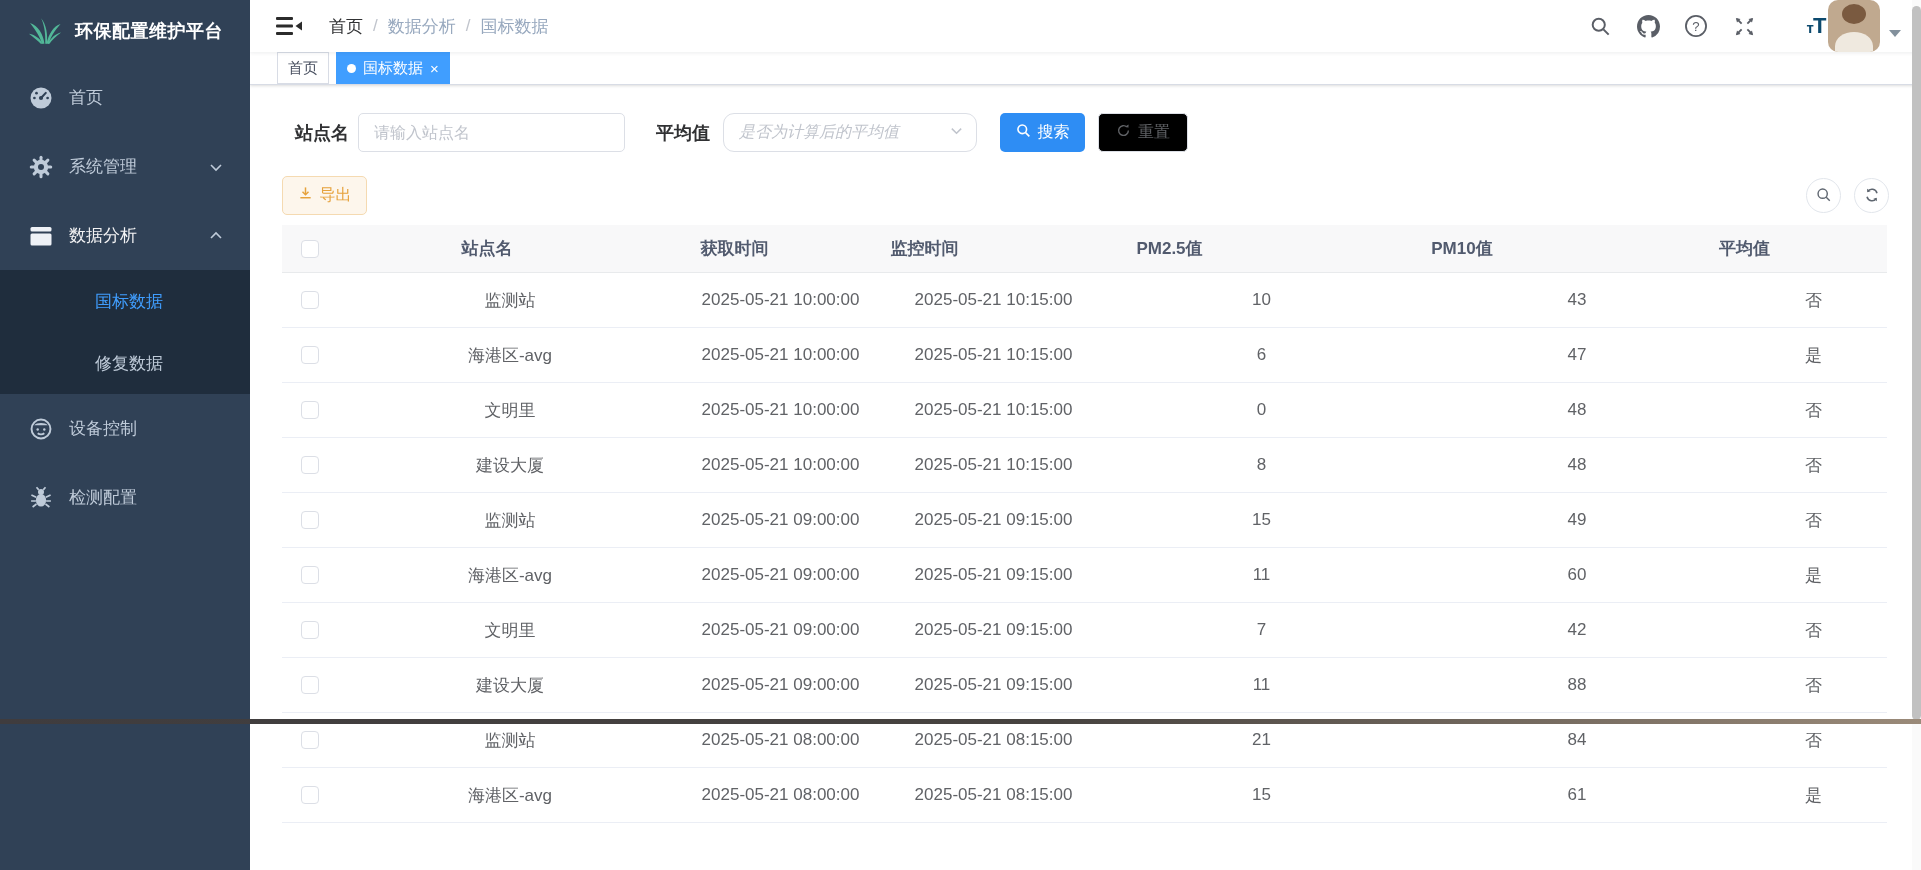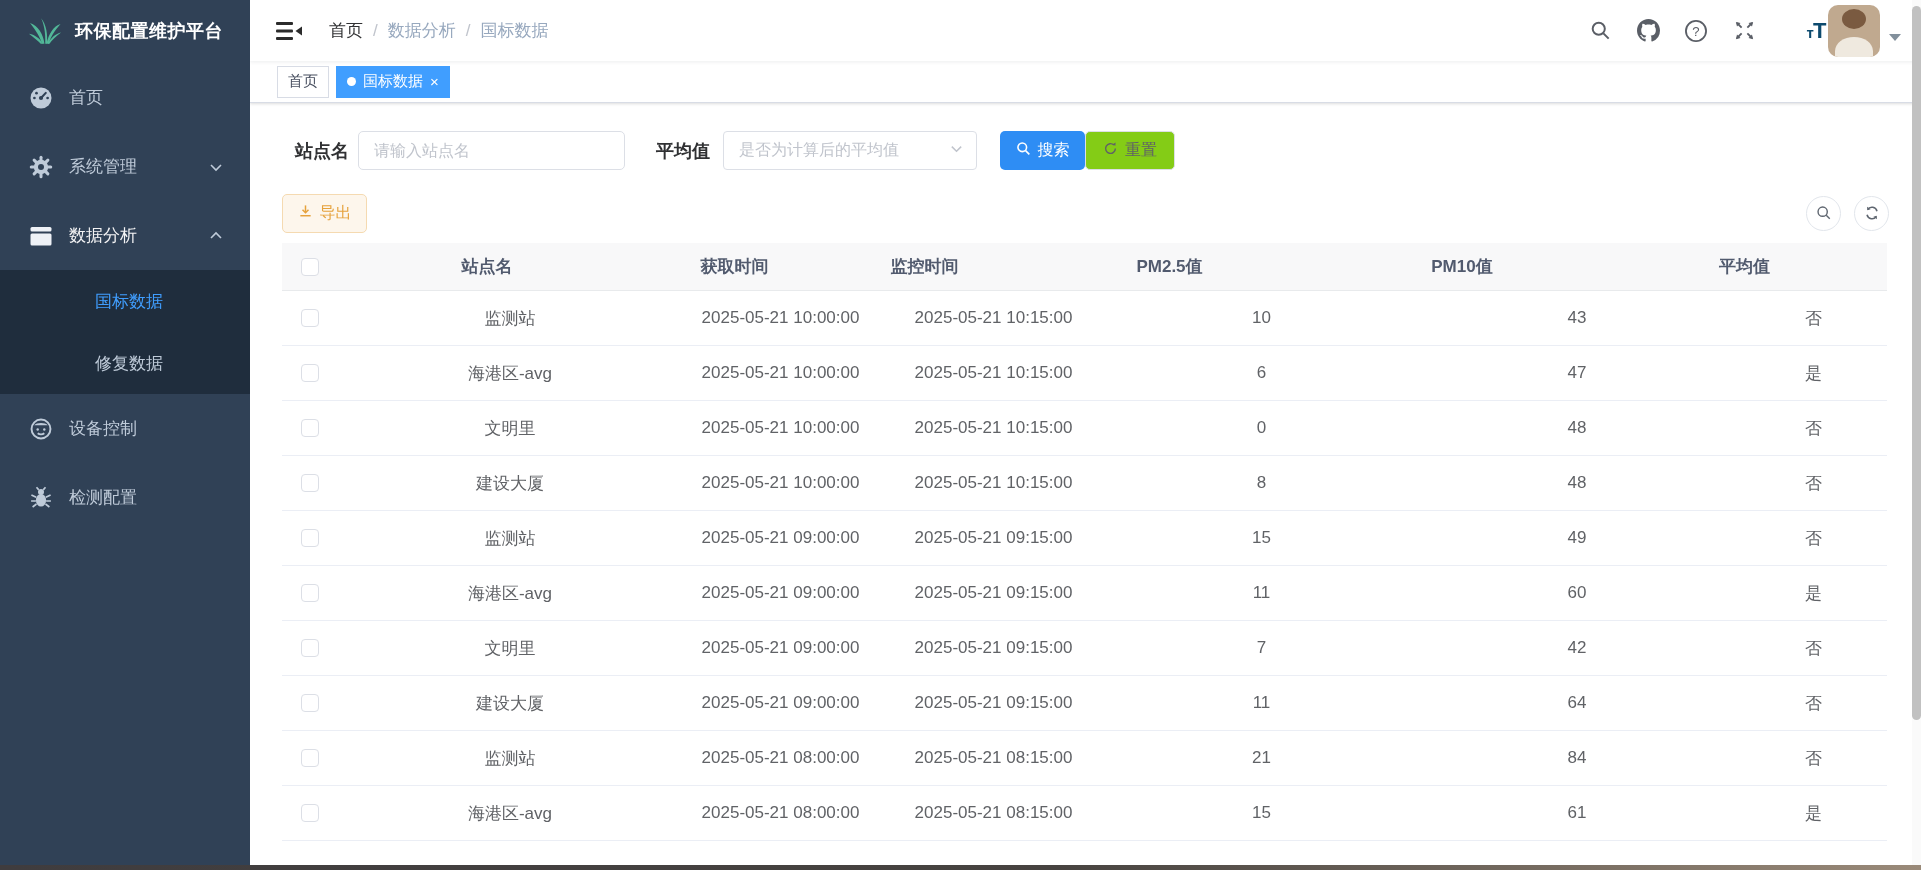--- a/index.html
+++ b/index.html
@@ -1,18 +1,18 @@
 <!DOCTYPE html>
 <html><head>
 <meta charset="utf-8">
 <style>
   * { margin:0; padding:0; box-sizing:border-box; }
   html,body { width:1921px; height:870px; overflow:hidden; }
   body { font-family:"Liberation Sans","DejaVu Sans",sans-serif; background:#fff; }
-  .app { position:relative; width:1921px; height:870px; display:flex; }
+  .app { position:relative; width:1921px; height:724px; display:flex; }
 
   
   .sidebar { width:250px; height:870px; background:#304156; flex:0 0 250px; position:relative; z-index:5; }
   .logo-row { height:61px; display:flex; align-items:center; justify-content:center; gap:12px; }
   .logo-row svg { display:block; }
   .logo-title { color:#fff; font-weight:bold; font-size:18px; letter-spacing:.5px; }
   .menu { padding-top:2px; }
   .menu-item { height:69px; display:flex; align-items:center; padding:0 26px 0 28px; color:#bfcbd9; font-size:17px; cursor:pointer; }
   .menu-item .mi-icon { width:26px; display:flex; justify-content:center; }
   .menu-item .mi-label { margin-left:15px; }
@@ -52,25 +52,25 @@
   .tag-dot { width:9px; height:9px; border-radius:50%; background:#fff; margin-right:7px; }
   .tag-close { margin-left:7px; font-size:15px; line-height:1; cursor:pointer; }
 
   
   .content { flex:1 1 auto; background:#fff; position:relative; }
   .filter-row { display:flex; align-items:center; margin:28px 0 0 45px; height:39px; }
   .f-label { font-size:18px; font-weight:bold; color:#303133; margin-right:9px; }
   .f-label.second { margin-left:31px; }
   .text-input { width:267px; height:39px; border:1px solid #dcdfe6; border-radius:5px; padding:12px 15px; font-size:16px; color:#606266; font-family:inherit; outline:none; }
   .text-input::placeholder { color:#c0c4cc; }
-  .select { width:254px; height:39px; border:1px solid #dcdfe6; border-radius:4px; padding:0 12px 0 15px; display:flex; align-items:center; cursor:pointer; margin-left:4px; }
+  .select { width:254px; height:39px; border:1px solid #dcdfe6; border-radius:11px; padding:0 12px 0 15px; display:flex; align-items:center; cursor:pointer; margin-left:4px;font-style:italic; }
   .select-placeholder { font-size:16px; color:#c0c4cc; flex:1; }
   .btn { height:39px; border-radius:5px; display:flex; align-items:center; justify-content:center; gap:7px; font-size:16px; cursor:pointer; border:1px solid transparent;text-align:right; }
   .btn-search { width:85px; margin-left:23px; background:#2e8df4; color:#fff; }
-  .btn-reset { width:90px; background:#84cc16; border-color:#dcdfe6; color:#606266; }
+  .btn-reset { width:90px; margin-left:13px; background:#000000; border-color:#dcdfe6; color:#606266; }
   .action-row { display:flex; align-items:center; margin:23px 32px 0 32px; height:40px; }
   .btn-export { width:85px; background:#fdf6ec; border-color:#f5dab1; color:#e6a23c; font-size:16px; }
   .round-btns { margin-left:auto; display:flex; gap:13px; }
   .round-btn { width:35px; height:35px; border-radius:50%; border:1px solid #e2e6ec; background:#fff; display:flex; align-items:center; justify-content:center; color:#5f6670; cursor:pointer; }
 
   
   .table { margin:10px 34px 0 32px; }
   .thead, .trow { display:grid; grid-template-columns:55px 300px 195px 185px 305px 280px 1fr; align-items:stretch; }
   .thead { height:48px; background:#f8f8f9; border-bottom:1px solid #e8eaec; }
   .thead .tcell { font-weight:bold; color:#515a6e; font-size:17px; }
@@ -412,21 +412,21 @@
               <div class="tcell">否</div>
             </div>
             <div class="trow">
               <div class="tcell">
                 <span class="checkbox"></span>
               </div>
               <div class="tcell">建设大厦</div>
               <div class="tcell">2025-05-21 09:00:00</div>
               <div class="tcell">2025-05-21 09:15:00</div>
               <div class="tcell">11</div>
-              <div class="tcell">64</div>
+              <div class="tcell">88</div>
               <div class="tcell">否</div>
             </div>
             <div class="trow">
               <div class="tcell">
                 <span class="checkbox"></span>
               </div>
               <div class="tcell">监测站</div>
               <div class="tcell">2025-05-21 08:00:00</div>
               <div class="tcell">2025-05-21 08:15:00</div>
               <div class="tcell">21</div>

